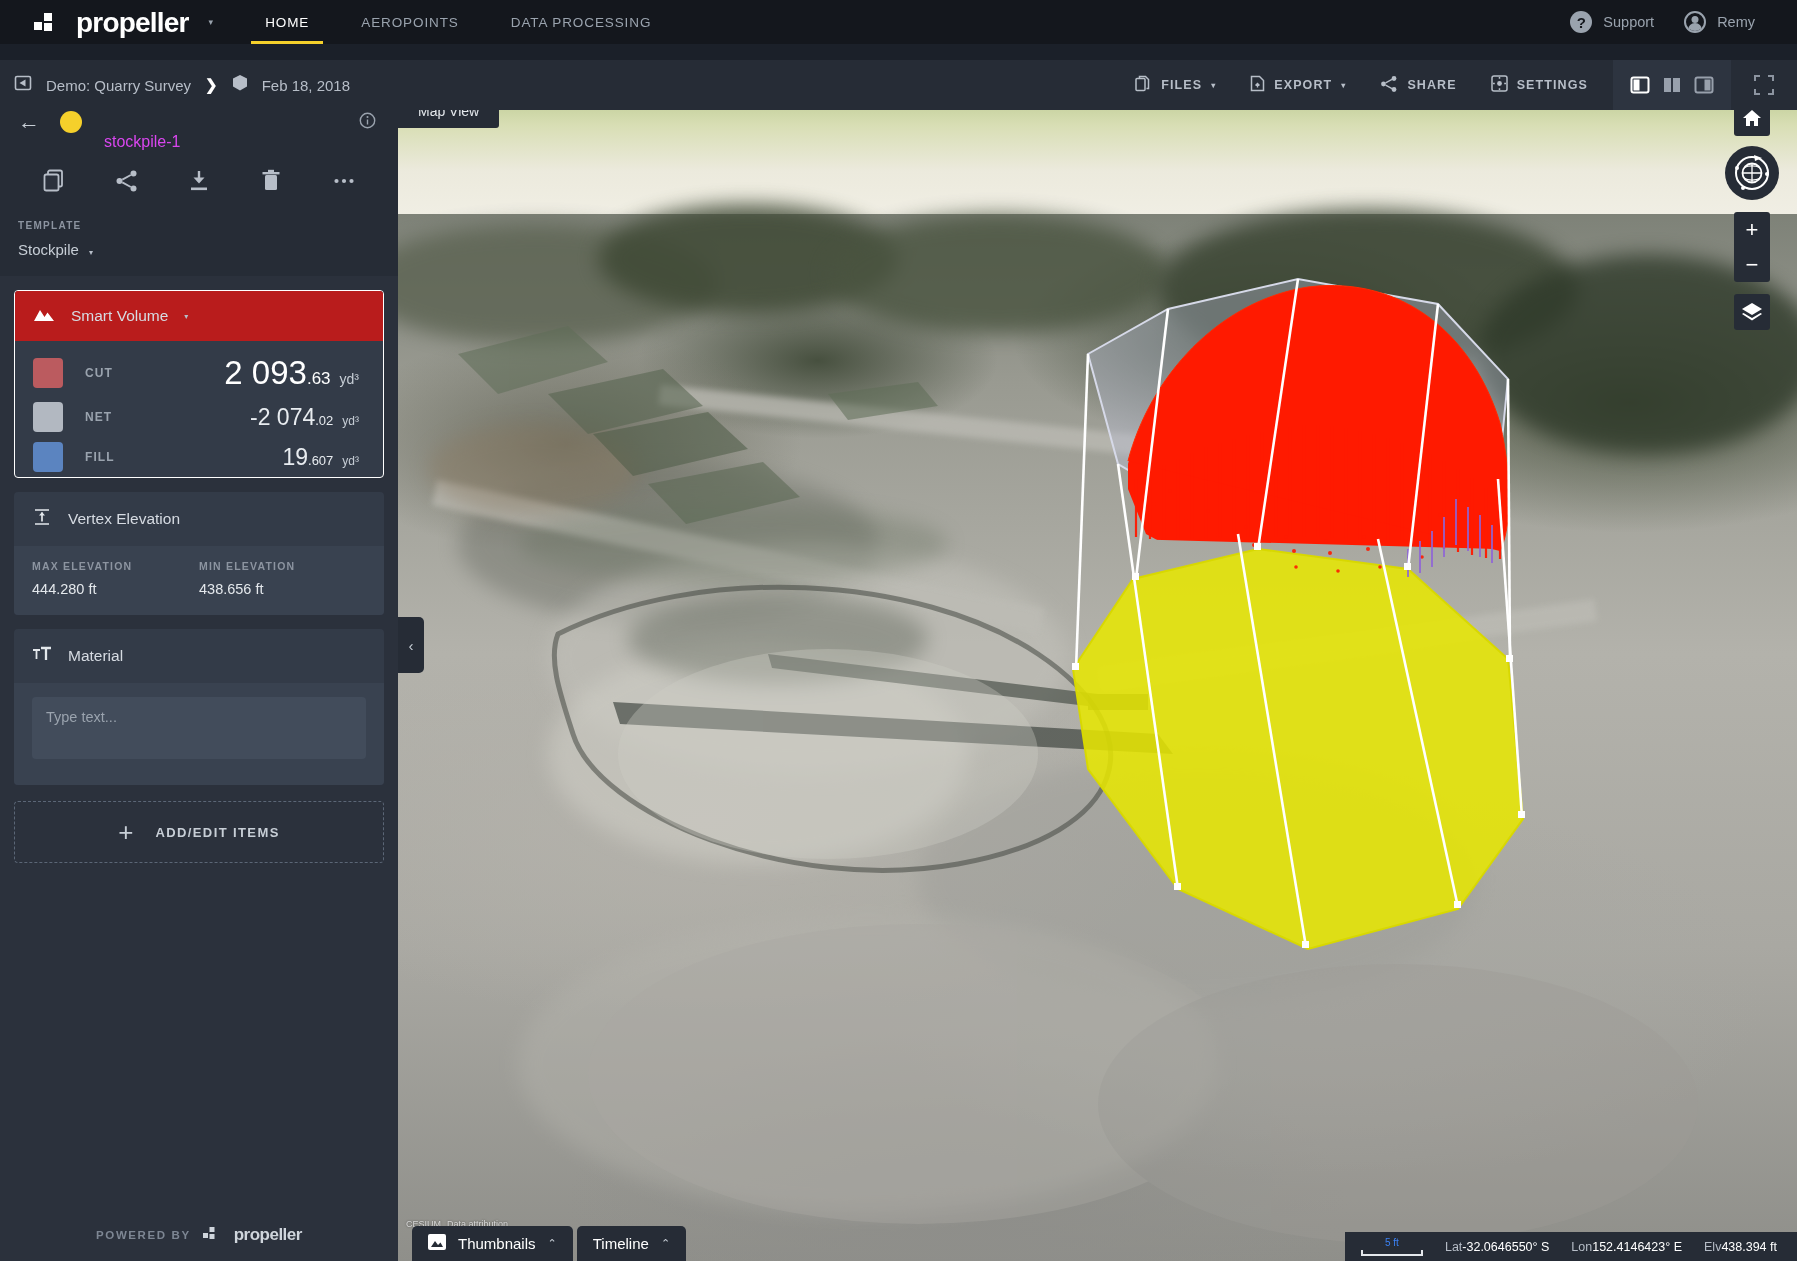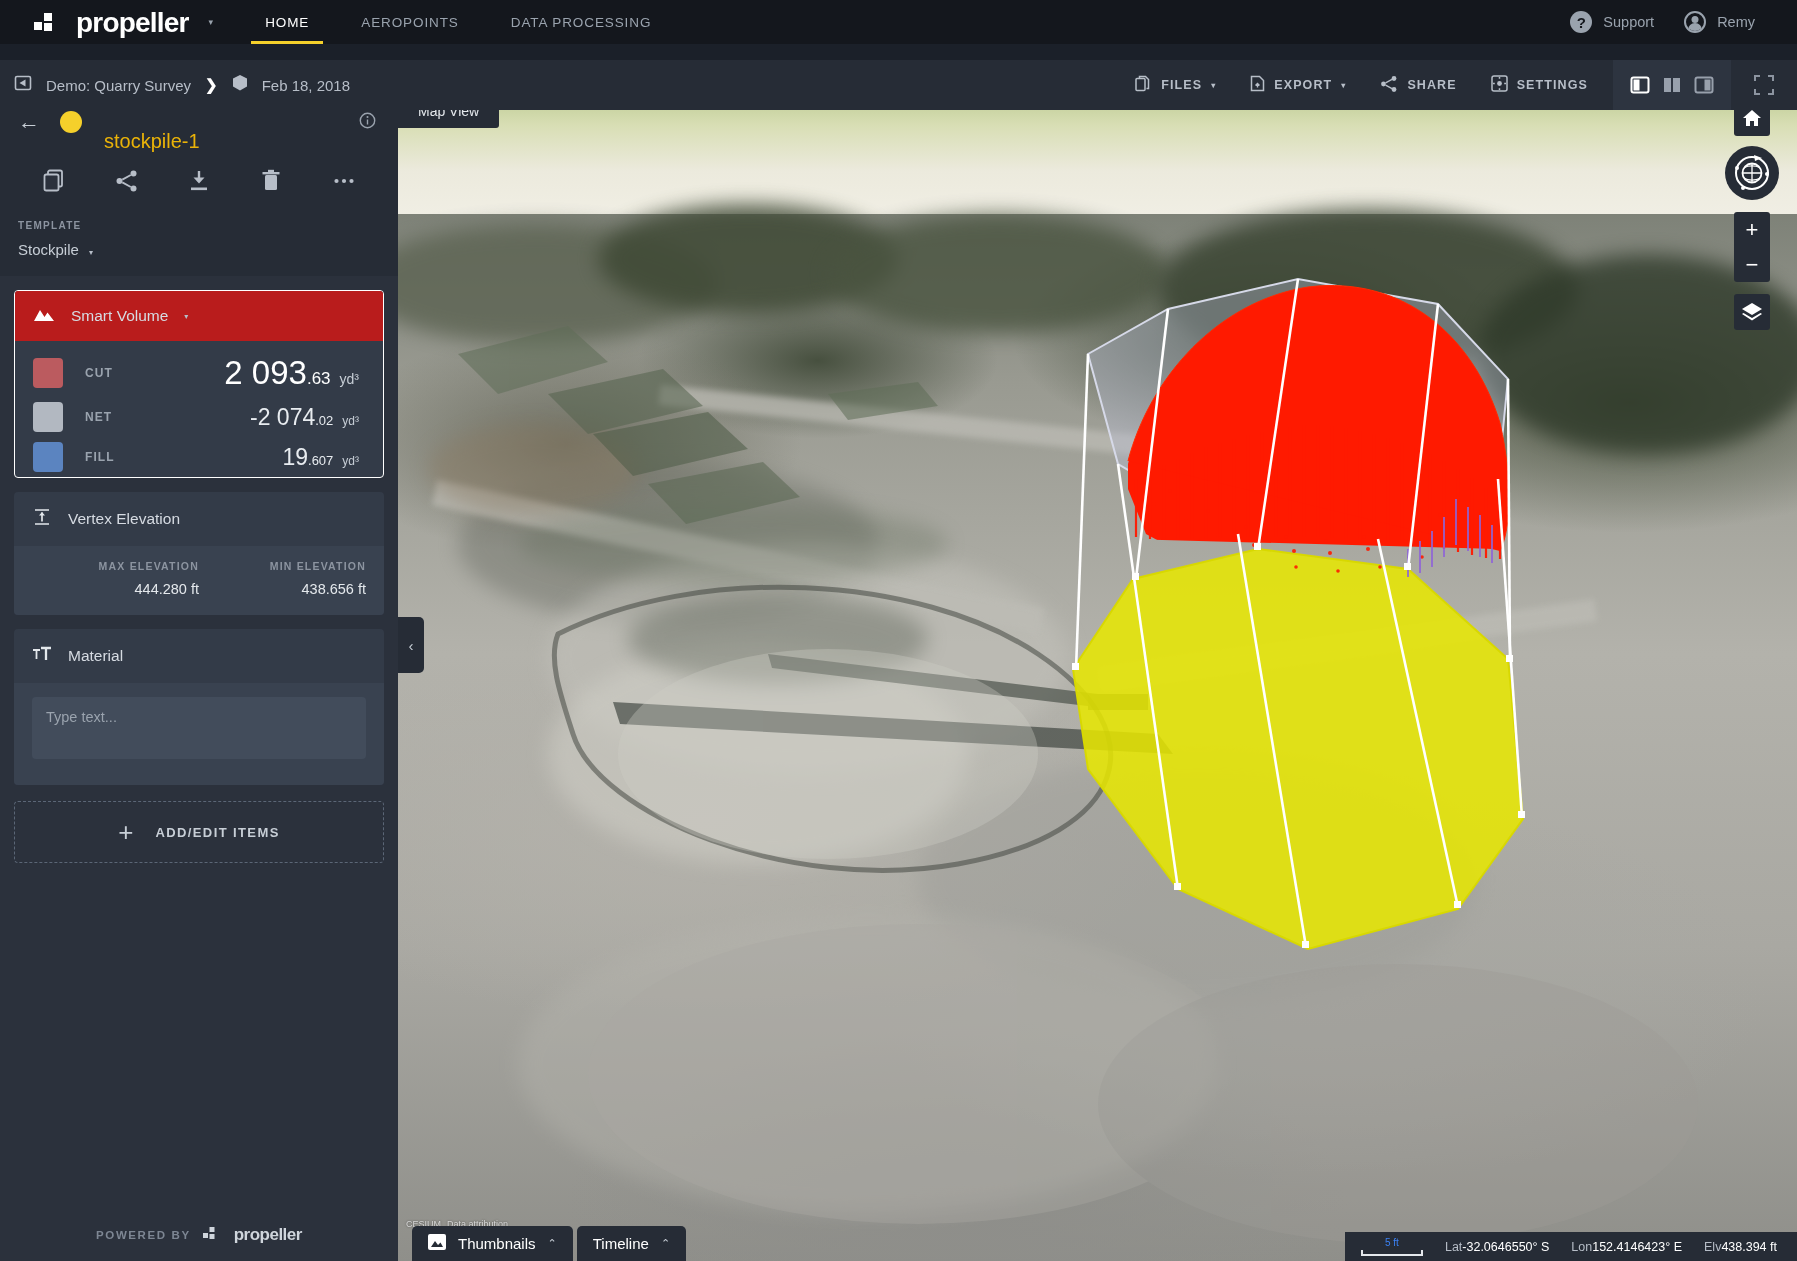--- a/index.html
+++ b/index.html
@@ -83,21 +83,21 @@
   .sidebar {
     position: absolute; top: 94px; left: 0; width: 398px; height: 1167px;
     background: #2b313c; z-index: 30; overflow: hidden;
   }
   .sb-header {
     height: 56px; display: flex; align-items: center; padding: 0 22px 0 18px;
     background: #262c36;
   }
   .sb-back { color: #c7ced6; font-size: 22px; cursor: pointer; line-height: 1; }
   .sb-dot { width: 22px; height: 22px; border-radius: 50%; background: #f5d02b; margin-left: 20px; flex:none;}
-  .sb-title { color: #eab308; font-size: 20px; margin-left: 22px; margin-top: 39px; }
+  .sb-title { color: #d946ef; font-size: 16px; margin-left: 22px; margin-top: 39px; }
   .sb-info { margin-left: auto; color: #9aa3ae; }
 
   .sb-actions {
     height: 62px; display: flex; align-items: center; background: #262c36;
     padding: 0 18px;
   }
   .sb-act { flex: 1; display: flex; justify-content: center; cursor: pointer; }
 
   .sb-template { background: #262c36; padding: 8px 18px 18px 18px; }
   .sb-label {
@@ -139,21 +139,21 @@
   .pill {
     flex: 1; text-align: center; padding: 10px 0; border-radius: 4px;
     background: #3d4553; color: #aab2bd; font-size: 13.5px; cursor: pointer;
   }
 
   .sec-head {
     display: flex; align-items: center; gap: 16px; padding: 16px 18px;
   }
   .sec-head .ttl { color: #d6dbe2; font-size: 15.5px; }
   .sec-body { background: #394250; padding: 14px 18px 18px 18px; display: flex; }
-  .elev-col { width: 50%; text-align: right; }
+  .elev-col { width: 50%; }
   .elev-lbl {
     color: #8c94a0; font-size: 10.5px; letter-spacing: 1.2px; font-weight: bold;
     margin-bottom: 9px;
   }
   .elev-val { color: #e4e8ec; font-size: 14.5px; }
 
   .mat-body { background: #394250; padding: 14px 18px 22px 18px; }
   .mat-input {
     background: #424c5b; border: none; border-radius: 4px; width: 100%;
     height: 62px; color: #b7bec8; font-size: 14.5px; padding: 12px 14px;

